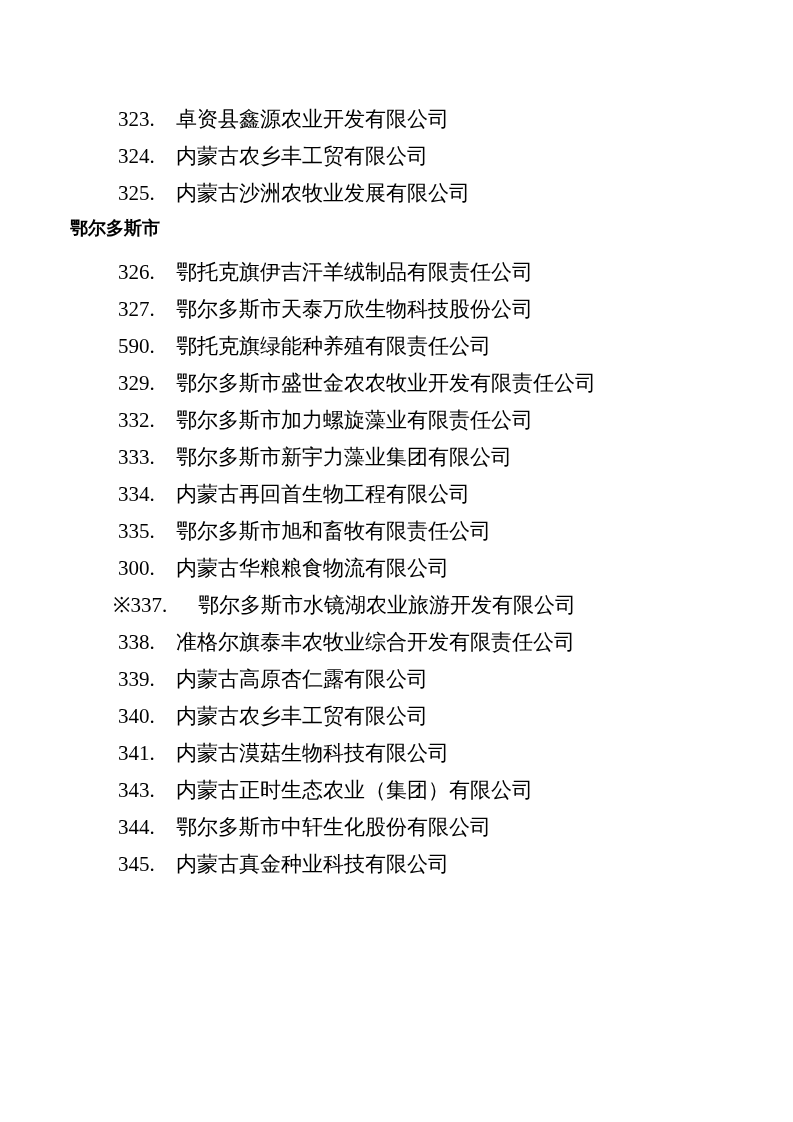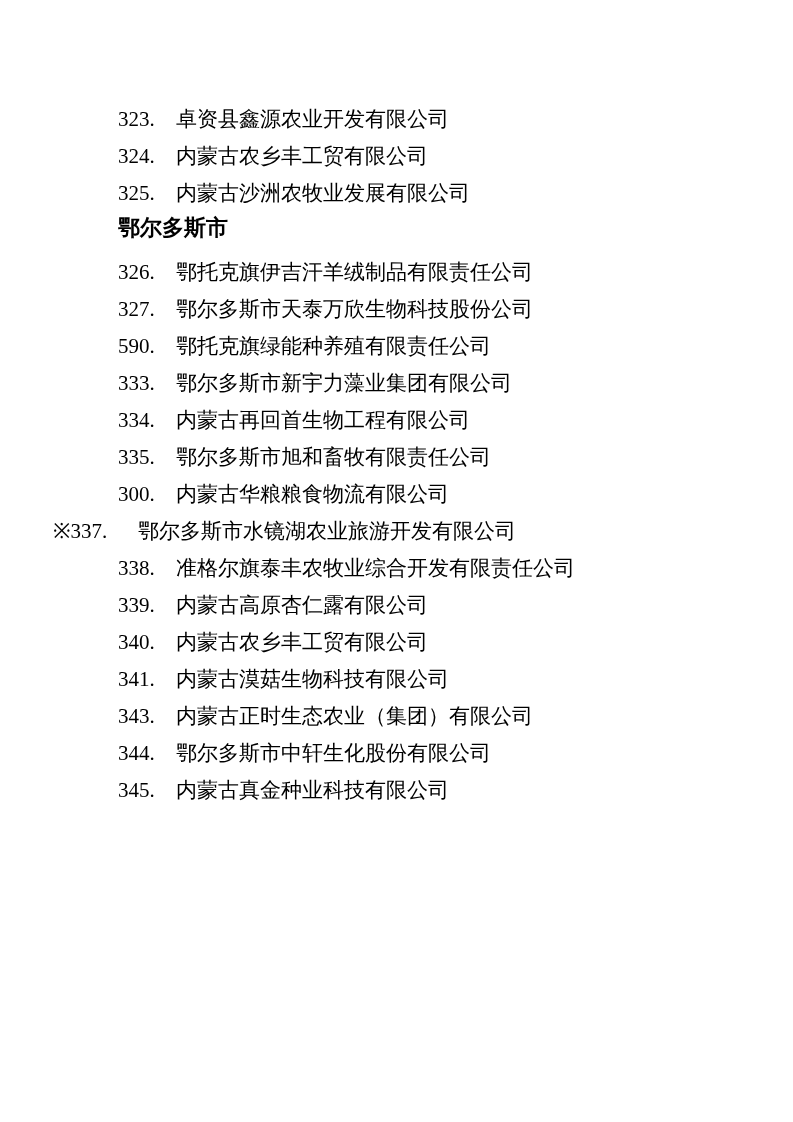--- a/index.html
+++ b/index.html
@@ -26,30 +26,30 @@
     font-size: 21px;
     white-space: nowrap;
     letter-spacing: 0;
   }
   .item .marker {
     display: inline-block;
     width: 58px;
     font-family: "Liberation Serif", "DejaVu Serif", serif;
   }
   .item.starred {
-    padding-left: 53px;
+    padding-left: 113px;
   }
   .item.starred .marker {
     width: 85px;
   }
   .section-header {
-    padding-left: 118px;
+    padding-left: 70px;
     height: 42px;
     line-height: 32px;
-    font-size: 22px;
+    font-size: 18px;
     font-weight: bold;
     font-family: "DejaVu Sans", "Liberation Sans", sans-serif;
     white-space: nowrap;
   }
 </style>
 </head>
 <body>
 
 <div class="page">
   <div class="list">
@@ -67,20 +67,26 @@
     <div class="section-header">鄂尔多斯市</div>
 
     <div class="item">
       <span class="marker">326.</span><span class="name">鄂托克旗伊吉汗羊绒制品有限责任公司</span>
     </div>
     <div class="item">
       <span class="marker">327.</span><span class="name">鄂尔多斯市天泰万欣生物科技股份公司</span>
     </div>
     <div class="item">
       <span class="marker">590.</span><span class="name">鄂托克旗绿能种养殖有限责任公司</span>
+    </div>
+    <div class="item">
+      <span class="marker">329.</span><span class="name">鄂尔多斯市盛世金农农牧业开发有限责任公司</span>
+    </div>
+    <div class="item">
+      <span class="marker">332.</span><span class="name">鄂尔多斯市加力螺旋藻业有限责任公司</span>
     </div>
     <div class="item">
       <span class="marker">333.</span><span class="name">鄂尔多斯市新宇力藻业集团有限公司</span>
     </div>
     <div class="item">
       <span class="marker">334.</span><span class="name">内蒙古再回首生物工程有限公司</span>
     </div>
     <div class="item">
       <span class="marker">335.</span><span class="name">鄂尔多斯市旭和畜牧有限责任公司</span>
     </div>

